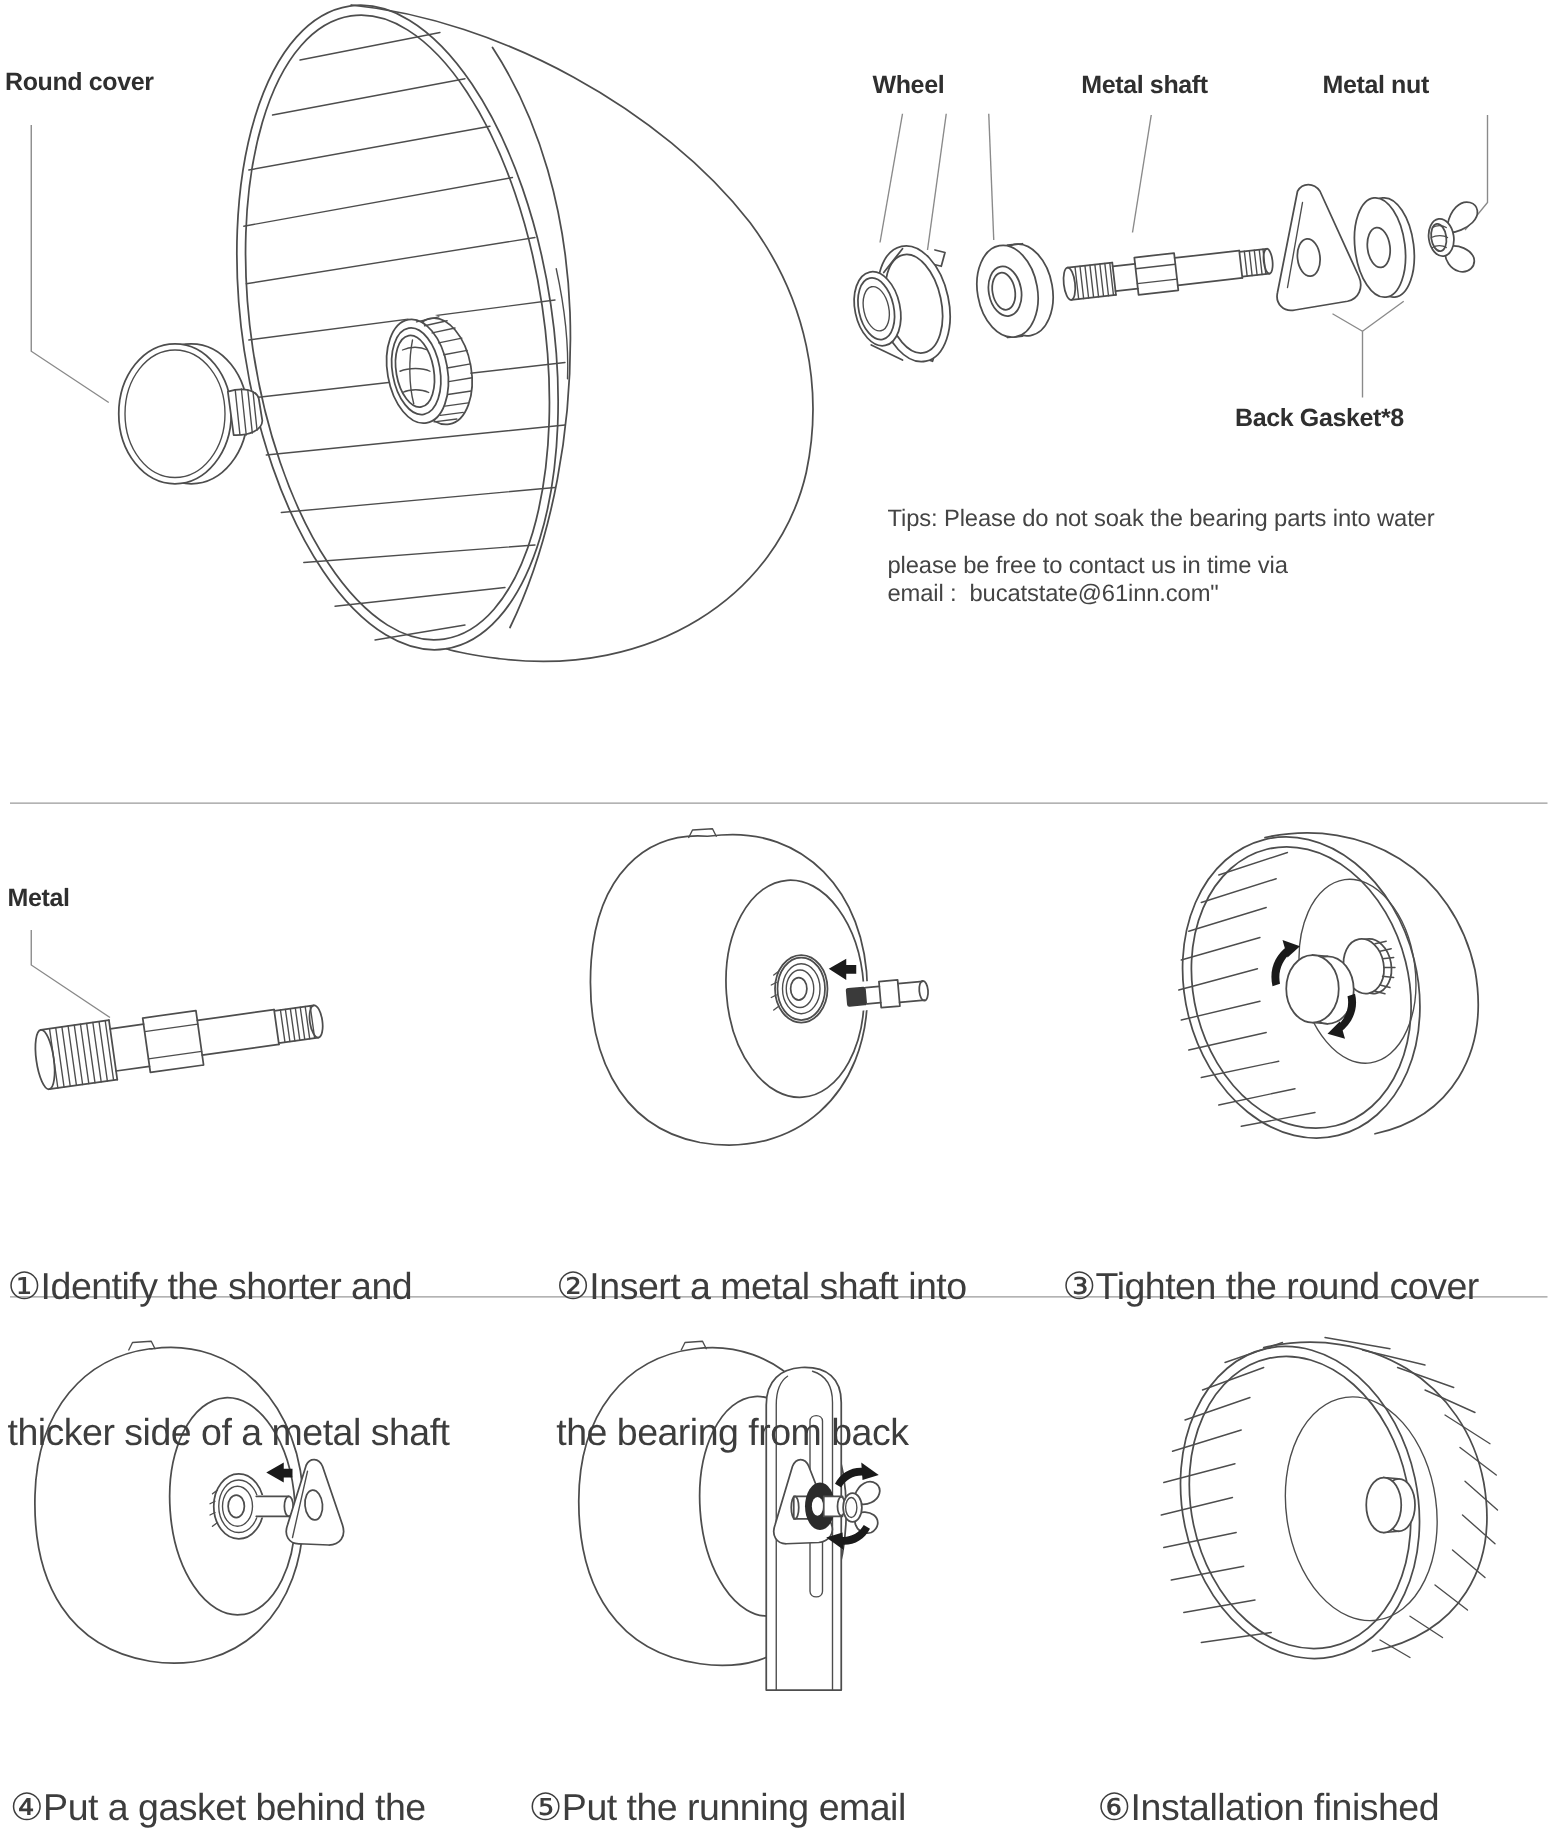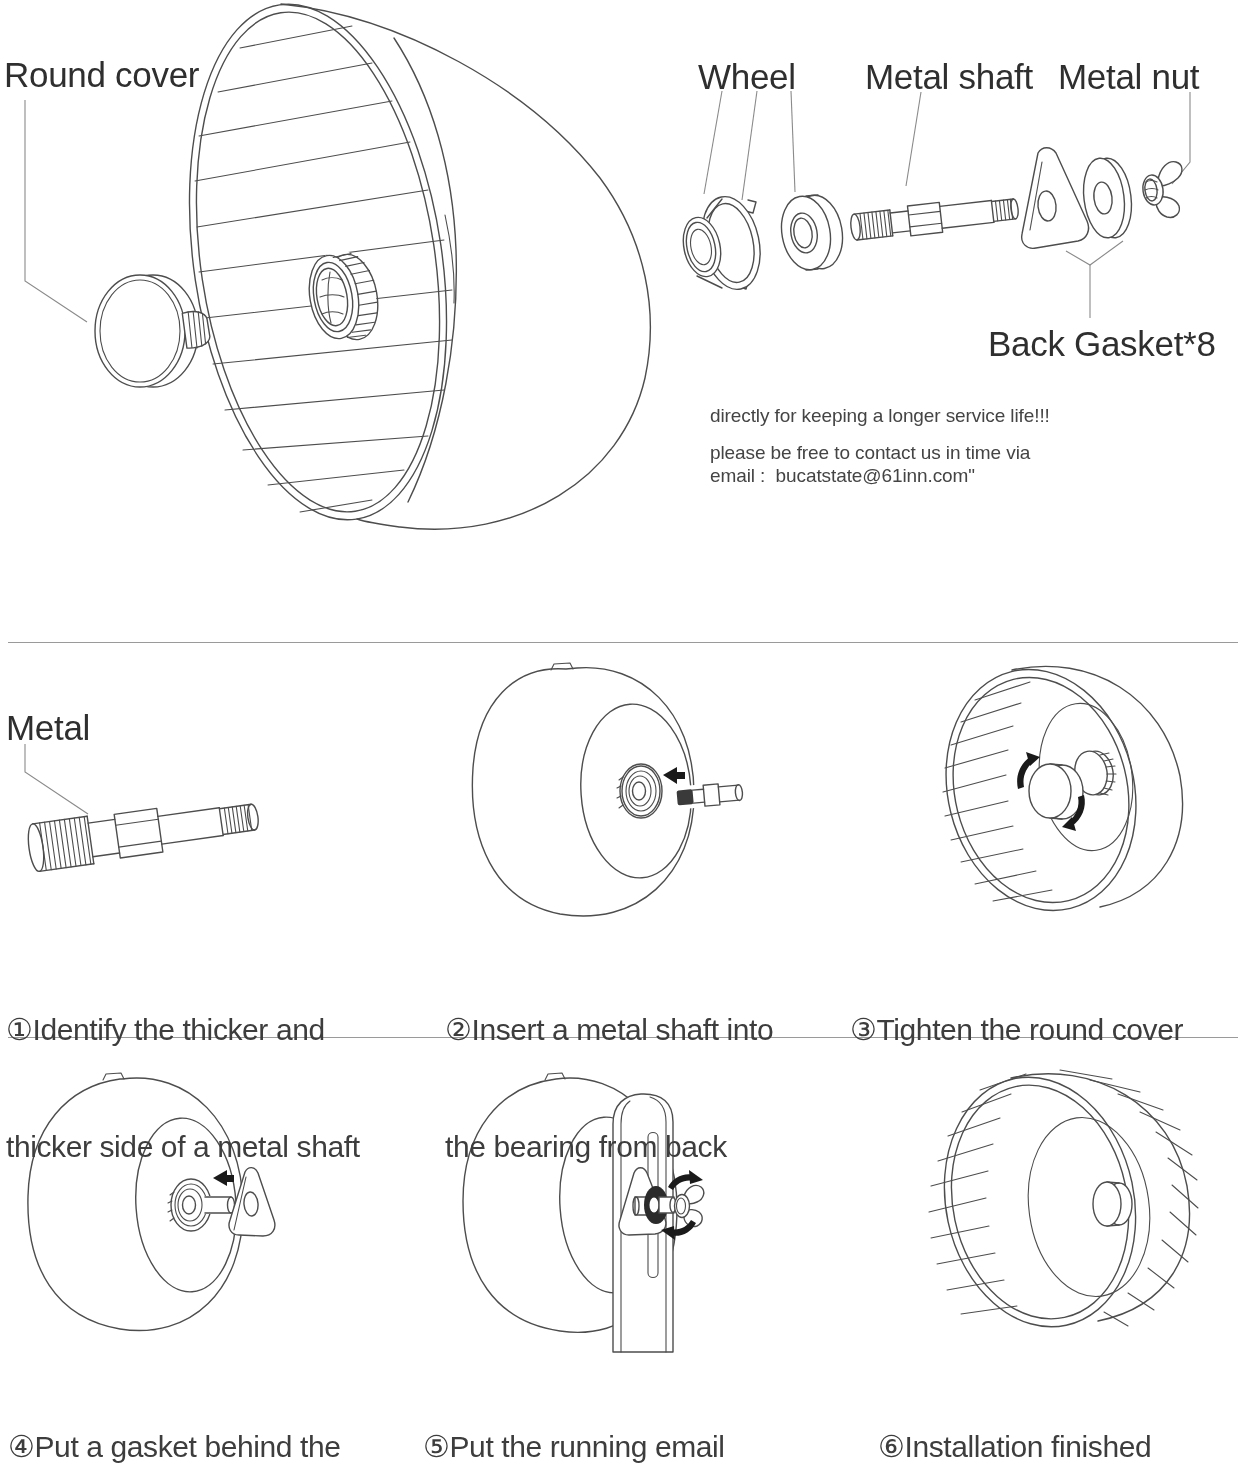--- a/index.html
+++ b/index.html
@@ -1,21 +1,21 @@
 <!DOCTYPE html>
 <html><head>
 <meta charset="utf-8">
 <style>
   html,body{margin:0;padding:0;background:#fff;}
   .page{
     position:relative;width:1246px;height:1467px;background:#ffffff;
     font-family:"Liberation Sans", sans-serif;overflow:hidden;
   }
   .lbl{
-    position:absolute;font-weight:400;font-size:35px;color:#2f2f2f;
+    position:absolute;font-weight:700;font-size:20px;color:#2f2f2f;
     letter-spacing:-0.3px;white-space:pre;
   }
   .cap{
     position:absolute;font-size:30px;color:#3d3d3d;letter-spacing:-0.4px;
     line-height:39px;white-space:pre;
   }
   .tips{
     position:absolute;font-size:19px;color:#444;letter-spacing:-0.1px;
     line-height:23.5px;
   }
@@ -401,31 +401,31 @@
   </svg>
 
   <div class="lbl" style="left:4px;top:55px">Round cover</div>
   <div class="lbl" style="left:698px;top:57px">Wheel</div>
   <div class="lbl" style="left:865px;top:57px">Metal shaft</div>
   <div class="lbl" style="left:1058px;top:57px">Metal nut</div>
   <div class="lbl" style="left:988px;top:324px">Back Gasket*8</div>
   <div class="lbl" style="left:6px;top:708px">Metal</div>
 
   <div class="tips" style="left:710px;top:404px">
-    <div>directly for keeping a longer service life!!!</div>
+    <div>Tips: Please do not soak the bearing parts into water</div>
     <div class="gap"></div>
     <div>please be free to contact us in time via</div>
     <div>email :  bucatstate@61inn.com"</div>
   </div>
 
   <div class="divider" style="top:642px"></div>
   <div class="divider" style="top:1037px"></div>
 
   <div class="cap" style="left:6px;top:932px">
-    <div>①Identify the thicker and</div>
+    <div>①Identify the shorter and</div>
     <div>thicker side of a metal shaft</div>
   </div>
   <div class="cap" style="left:445px;top:932px">
     <div>②Insert a metal shaft into</div>
     <div>the bearing from back</div>
   </div>
   <div class="cap" style="left:850px;top:932px">
     <div>③Tighten the round cover</div>
   </div>
   <div class="cap" style="left:8px;top:1349px">

